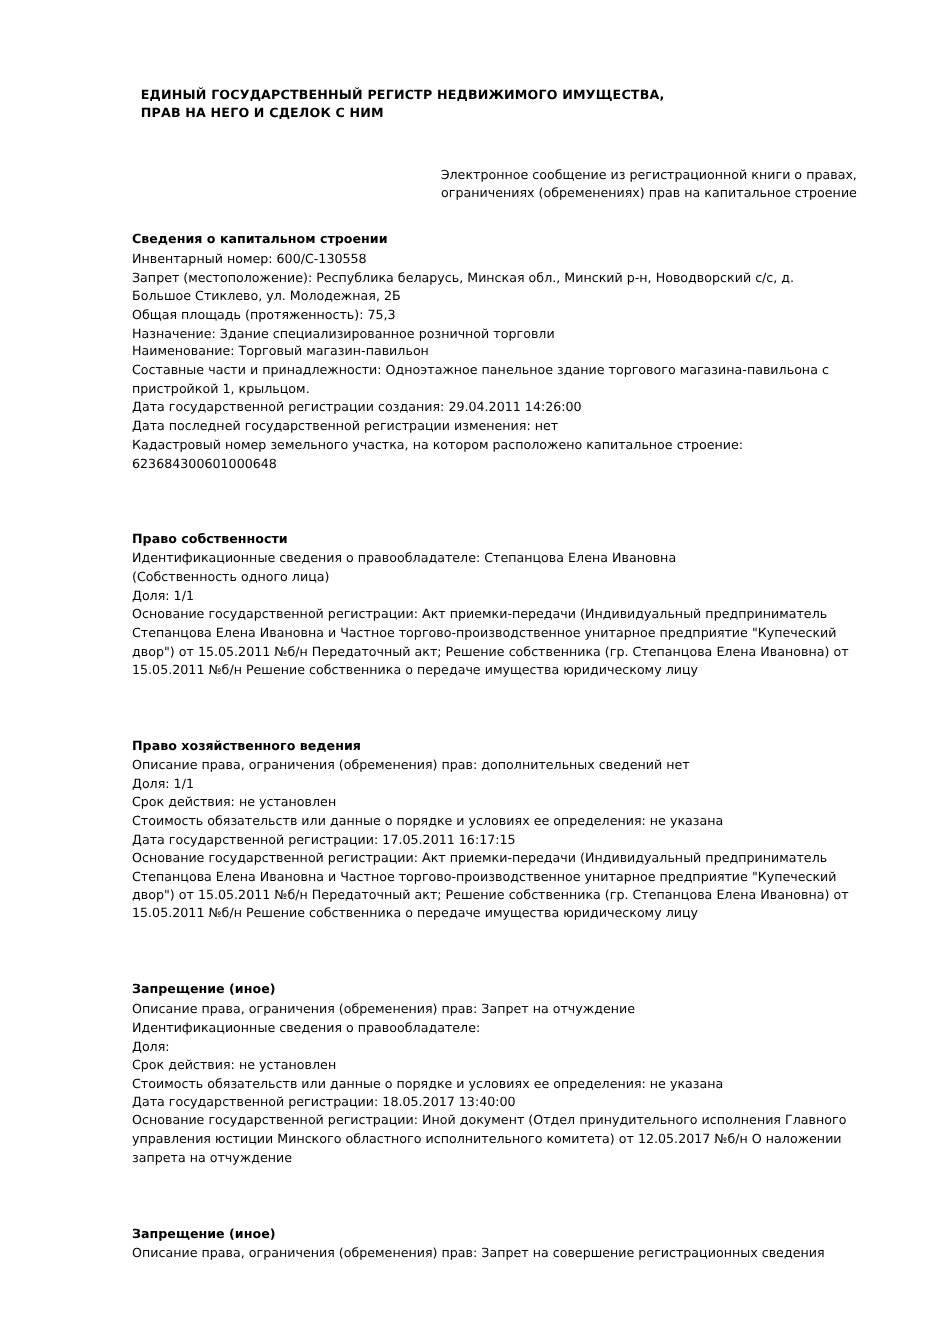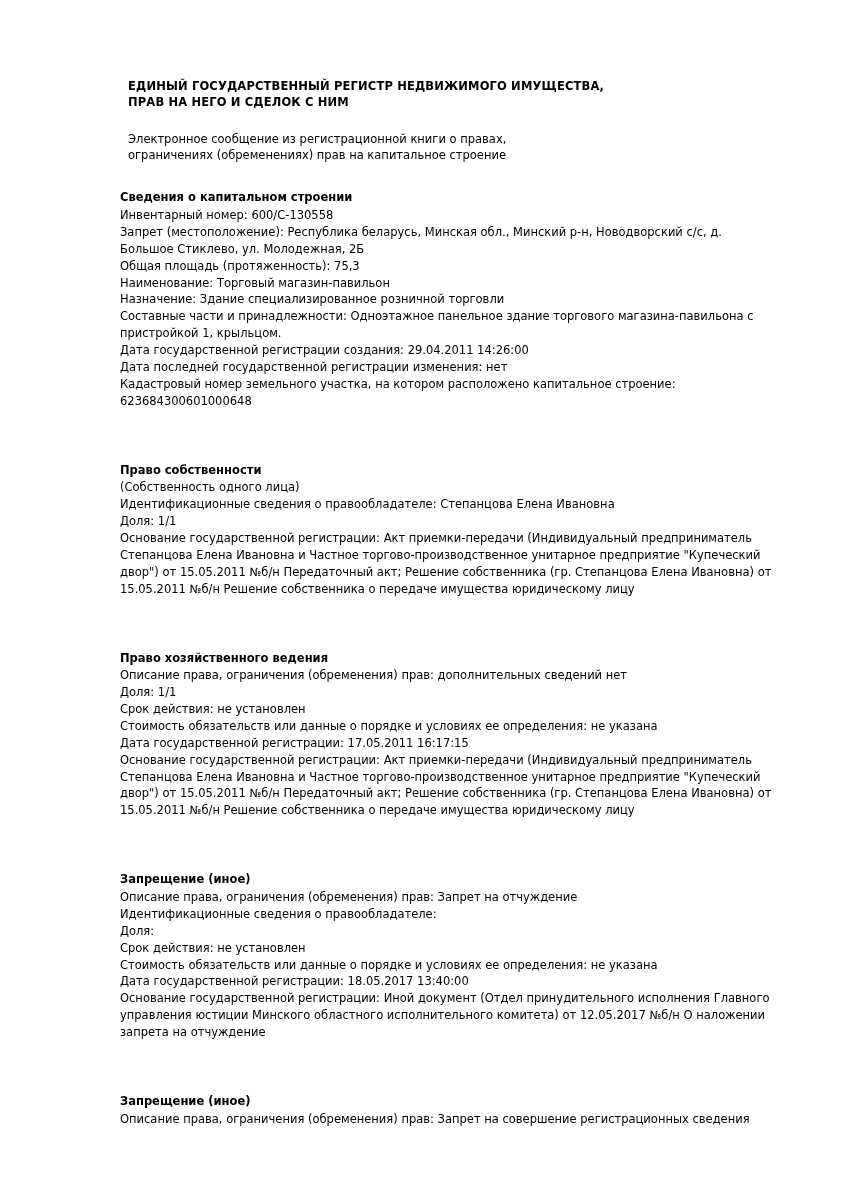--- a/index.html
+++ b/index.html
@@ -23,24 +23,24 @@
   }
   .doc-title {
     text-align: left;
     font-size: 11.5px;
     font-weight: bold;
     line-height: 1.42;
     letter-spacing: 0.15px;
     margin: 0 0 0 8px;
   }
   .doc-subtitle {
-    text-align: left;
+    text-align: right;
     font-size: 11.5px;
     line-height: 1.42;
-    margin: 20px 0 0 8px;
+    margin: 40px 0 0 8px;
   }
   .section {
     margin-top: 26px;
   }
   .section.gap-large {
     margin-top: 52px;
   }
   .section-heading {
     font-size: 11.5px;
     font-weight: bold;
@@ -89,27 +89,27 @@
       <span class="plain">Запрет (местоположение):</span>
       <span class="val">Республика беларусь, Минская обл., Минский р-н, Новодворский с/с, д. Большое Стиклево, ул. Молодежная, 2Б</span>
     </p>
 
     <p class="line">
       <span class="plain">Общая площадь (протяженность):</span>
       <span class="val">75,3</span>
     </p>
 
     <p class="line">
+      <span class="plain">Назначение:</span>
+      <span class="val">Здание специализированное розничной торговли</span>
+    </p>
+
+    <p class="line">
       <span class="plain">Наименование:</span>
       <span class="val">Торговый магазин-павильон</span>
-    </p>
-
-    <p class="line">
-      <span class="plain">Назначение:</span>
-      <span class="val">Здание специализированное розничной торговли</span>
     </p>
 
     <p class="line">
       <span class="plain">Составные части и принадлежности:</span>
       <span class="val">Одноэтажное панельное здание торгового магазина-павильона с пристройкой 1, крыльцом.</span>
     </p>
 
     <p class="line">
       <span class="plain">Дата государственной регистрации создания:</span>
       <span class="val">29.04.2011 14:26:00</span>
@@ -123,27 +123,27 @@
     <p class="line">
       <span class="plain">Кадастровый номер земельного участка, на котором расположено капитальное</span>
       <span class="plain">строение:</span>
       <span class="val">623684300601000648</span>
     </p>
   </div>
 
   <div class="section gap-large">
     <div class="section-heading">Право собственности</div>
 
-    <p class="line">(Собственность одного лица)</p>
-
     <p class="line">
       <span class="plain">Идентификационные сведения о правообладателе:</span>
       <span class="val">Степанцова Елена Ивановна</span>
     </p>
 
+    <p class="line">(Собственность одного лица)</p>
+
     <p class="line">
       <span class="plain">Доля:</span>
       <span class="val">1/1</span>
     </p>
 
 
     <p class="line">
       <span class="plain">Основание государственной регистрации:</span>
       <span class="val">Акт приемки-передачи (Индивидуальный предприниматель Степанцова Елена Ивановна и Частное торгово-производственное унитарное предприятие "Купеческий двор") от 15.05.2011 №б/н Передаточный акт; Решение собственника (гр. Степанцова Елена Ивановна) от 15.05.2011 №б/н Решение собственника о передаче имущества юридическому лицу</span>
     </p>

